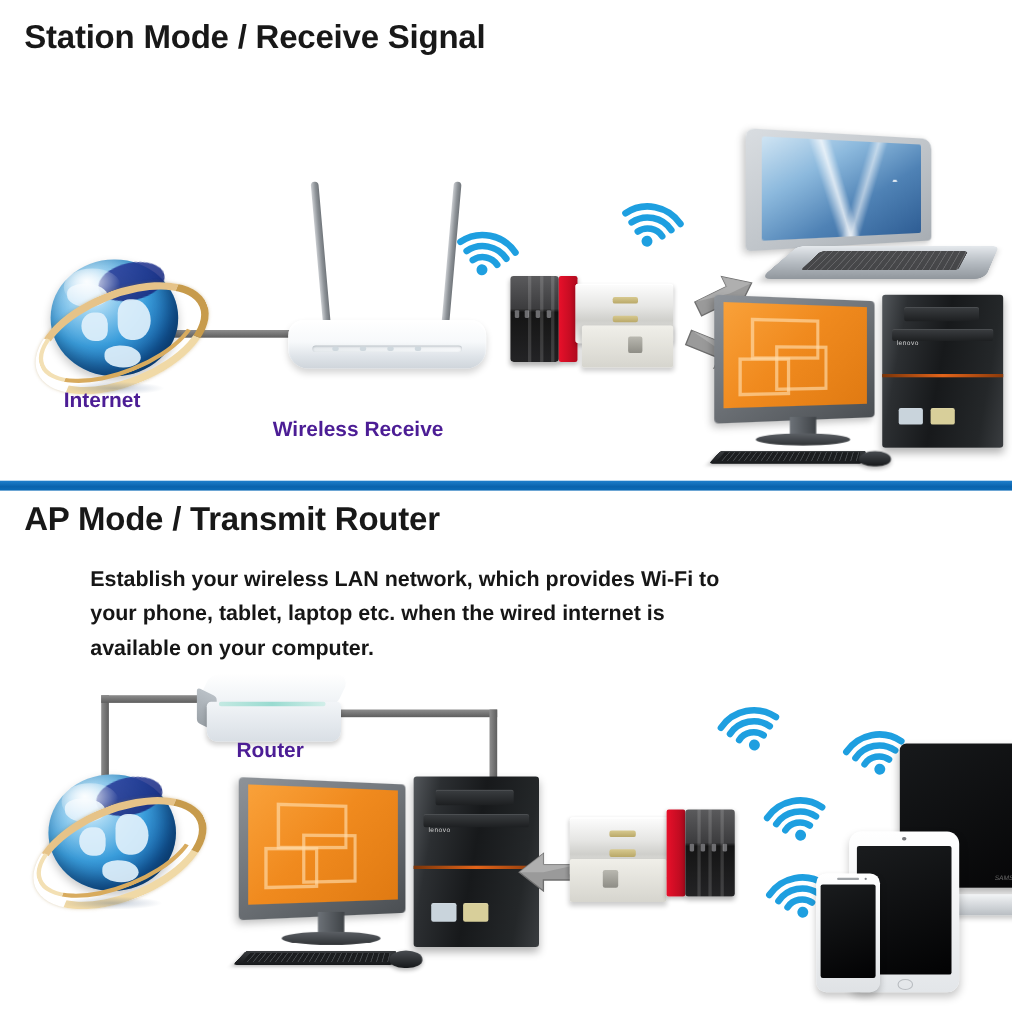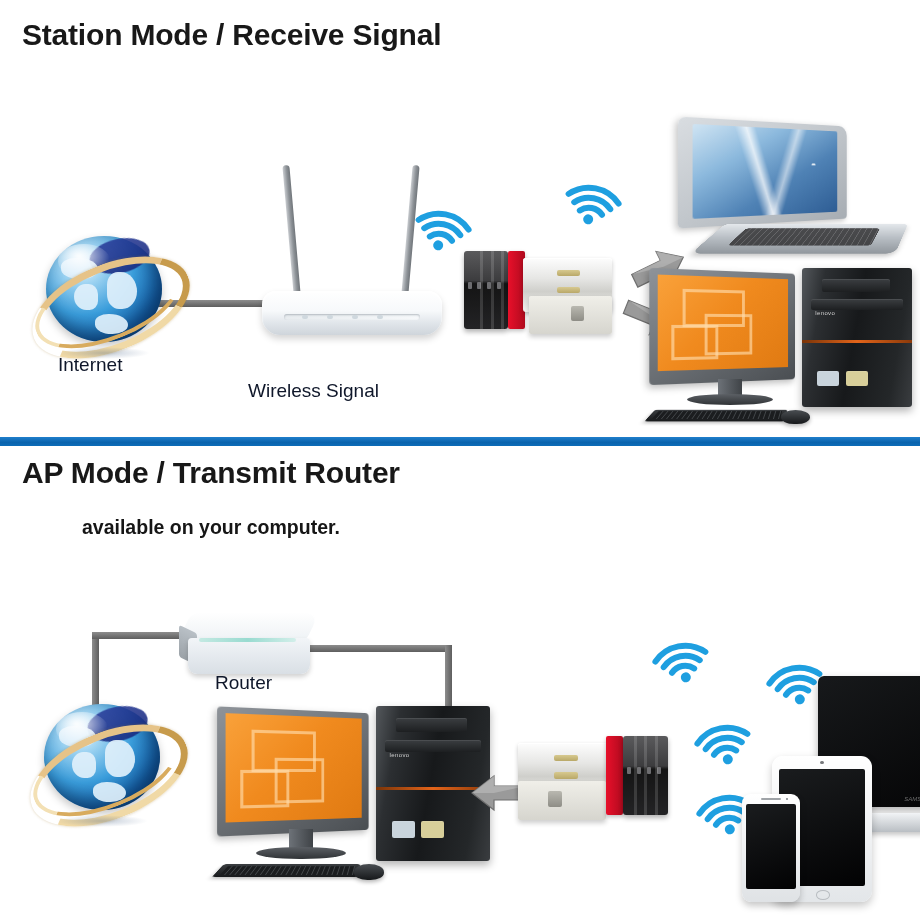--- a/index.html
+++ b/index.html
@@ -12,21 +12,21 @@
              color:#181818;white-space:nowrap;}
   .sec-body{position:absolute;font-size:19.5px;font-weight:700;line-height:31px;
             color:#161616;}
   .sec-body div{white-space:nowrap;}
 
   
   .divider{position:absolute;left:0;width:920px;height:9px;
            background:linear-gradient(#1f7fcc,#0a63ad 60%,#0d6cb8);}
 
   
-  .dlabel{position:absolute;font-size:19px;font-weight:400;color:#0f172a;white-space:nowrap;}
+  .dlabel{position:absolute;font-size:19px;font-weight:700;color:#4c1d95;white-space:nowrap;}
 
   
   .cable{position:absolute;background:#6f6f6f;}
   .cable.h{height:7px;background:linear-gradient(#8d8d8d,#5e5e5e);}
   .cable.v{width:7px;background:linear-gradient(90deg,#8d8d8d,#5e5e5e);}
 
   
   .globe{position:absolute;}
   .globe .ball{position:absolute;left:12%;top:10%;width:76%;height:76%;border-radius:50%;
      background:
@@ -202,21 +202,21 @@
       <div class="ant" style="left:26px;top:0;height:130px;transform:rotate(-5deg);"></div>
       <div class="ant" style="right:28px;top:0;height:130px;transform:rotate(5deg);"></div>
       <div class="body">
         <div class="slot"></div>
         <div class="led" style="left:22%;"></div>
         <div class="led" style="left:36%;"></div>
         <div class="led" style="left:50%;"></div>
         <div class="led" style="left:64%;"></div>
       </div>
     </div>
-    <div class="dlabel" style="left:248px;top:380px;">Wireless Signal</div>
+    <div class="dlabel" style="left:248px;top:380px;">Wireless Receive</div>
 
     <div class="wifi" style="left:418px;top:198px;transform:rotate(-34deg);">
       <svg width="54" height="54" viewBox="0 0 54 54">
         <circle cx="10" cy="40" r="5" fill="#1e9fe0"></circle>
         <path d="M8 28 A16 16 0 0 1 24 44" fill="none" stroke="#1e9fe0" stroke-width="6" stroke-linecap="round"></path>
         <path d="M8 18 A26 26 0 0 1 34 44" fill="none" stroke="#1e9fe0" stroke-width="6" stroke-linecap="round"></path>
         <path d="M8 8 A36 36 0 0 1 44 44" fill="none" stroke="#1e9fe0" stroke-width="6" stroke-linecap="round"></path>
       </svg>
     </div>
     <div class="wifi" style="left:568px;top:172px;transform:rotate(-34deg);">
@@ -299,20 +299,22 @@
     </div>
   </div>
 
   <div class="divider" style="top:437px;"></div>
 
   <div>
 
     <div class="sec-title" style="left:22px;top:456px;">AP Mode / Transmit Router</div>
 
     <div class="sec-body" style="left:82px;top:512px;">
+      <div>Establish your wireless LAN network, which provides Wi-Fi to</div>
+      <div>your phone, tablet, laptop etc. when the wired internet is</div>
       <div>available on your computer.</div>
     </div>
 
     <div class="cable v" style="left:92px;top:632px;height:74px;"></div>
     <div class="cable h" style="left:92px;top:632px;width:104px;"></div>
     <div class="cable h" style="left:310px;top:645px;width:142px;"></div>
     <div class="cable v" style="left:445px;top:645px;height:76px;"></div>
 
     <div class="globe" style="left:26px;top:690px;width:152px;height:140px;">
       <div class="ball"></div>

